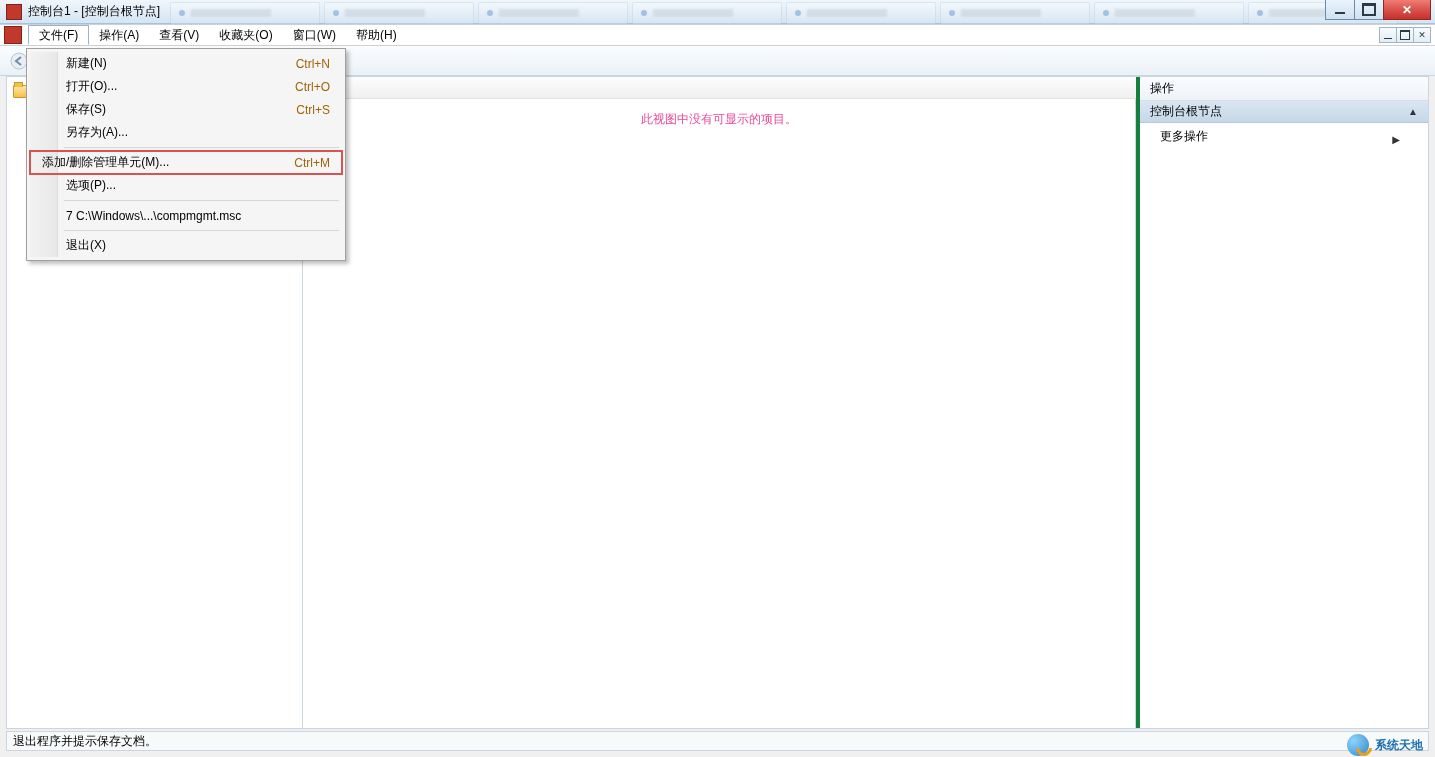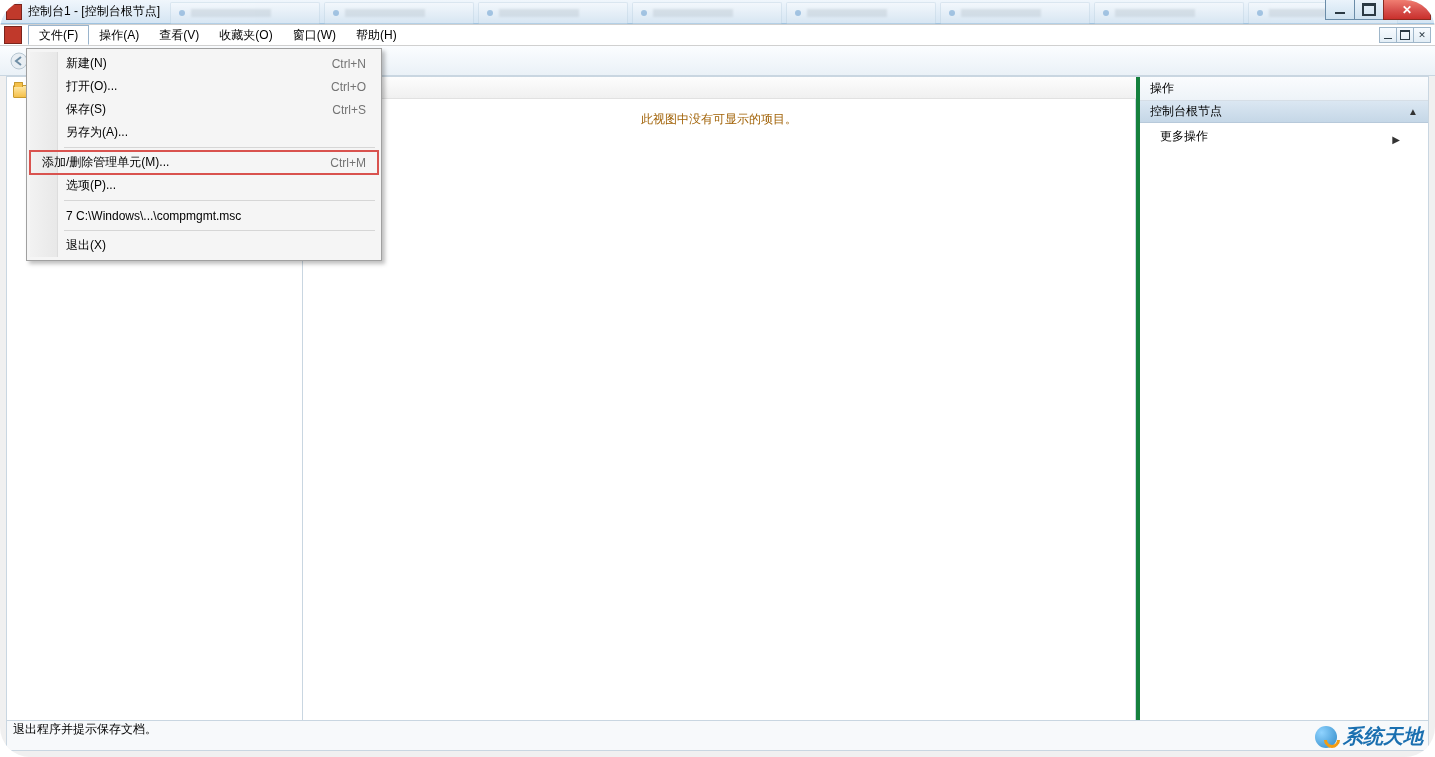--- a/index.html
+++ b/index.html
@@ -1,20 +1,19 @@
 <!DOCTYPE html>
 <html><head>
 <meta charset="utf-8">
 <style>
   * { box-sizing: border-box; }
   html, body { margin: 0; padding: 0; font-family: "Microsoft YaHei", "Segoe UI", Tahoma, sans-serif; font-size: 12px; background: #fff; }
   .window {
     width: 1435px; height: 757px; position: relative; overflow: hidden;
     background: linear-gradient(to bottom, #d9eaf8 0, #d9eaf8 24px, #f0f0f0 24px);
-    border-radius: 30px;
   }
   
   .titlebar {
     height: 24px; display: flex; align-items: center;
     background: linear-gradient(to bottom, #f0f6fc, #d5e5f3);
     border-bottom: 1px solid #9fc3e0;
     padding-left: 6px; position: relative;
   }
   .titlebar .ticon { width:16px; height:16px; background:#c0392b; border:1px solid #7b241c; margin-right:6px; }
   .titlebar .title { color:#000; }
@@ -60,37 +59,37 @@
   
   .content-inner { position:relative; flex:1; display:flex;}
   .actions-pane { width:292px; border-left:4px solid #15803d; display:flex; flex-direction:column; }
   .actions-title { height:24px; background:linear-gradient(to bottom,#fafcfe,#eef3f8); border-bottom:1px solid #d6dee6; padding:0 10px; display:flex; align-items:center; font-weight:400;}
   .actions-section { height:22px; background:linear-gradient(to bottom,#dbe7f2,#c5d7e7); border-bottom:1px solid #b7c9da; padding:0 10px; display:flex; align-items:center; justify-content:space-between;}
   .actions-row { height:22px; display:flex; align-items:flex-end; justify-content:space-between; padding:0 28px 0 20px;gap:27px; }
   .chev { font-size:10px; color:#333; }
 
   
   .dropdown {
-    position:absolute; top:48px; left:26px; width:356px; background:#f5f5f5;
+    position:absolute; top:48px; left:26px; width:320px; background:#f5f5f5;
     border:1px solid #a0a0a0; box-shadow:3px 3px 4px rgba(0,0,0,0.25); z-index:25;
     padding:3px;
   }
   .dd-gutter { position:absolute; left:3px; top:3px; bottom:3px; width:28px; background:linear-gradient(to right,#f2f2f2,#e8e8e8); border-right:1px solid #ddd;}
   .dd-item { position:relative; height:23px; display:flex; align-items:center; padding-left:36px; padding-right:12px; z-index:2;}
-  .dd-item .shortcut { margin-left:auto; color:#737373; }
+  .dd-item .shortcut { margin-left:auto; color:#a16207; }
   .dd-sep { position:relative; height:1px; background:#d6d6d6; margin:3px 3px 3px 34px; z-index:2;}
   .dd-item.highlight { outline:2px solid #d9534f; outline-offset:-1px;padding-left:12px;}
 
   
-  .statusbar { position:absolute; left:6px; right:6px; bottom:6px; height:31px; border:1px solid #c9d6e1; background:#f7f9fb; display:flex; align-items:flex-start; padding:0 6px; }
-  
-  .watermark { position:absolute; right:12px; bottom:7px; display:flex; align-items:center; gap:6px; color:#1a6fb0; font-weight:bold; font-size:20px;font-style:italic;}
+  .statusbar { position:absolute; left:6px; right:6px; bottom:6px; height:20px; border:1px solid #c9d6e1; background:#f7f9fb; display:flex; align-items:flex-end; padding:0 6px; }
+  
+  .watermark { position:absolute; right:12px; bottom:1px; display:flex; align-items:center; gap:6px; color:#1a6fb0; font-weight:bold; font-size:12px;}
   .watermark .globe{ width:22px;height:22px;border-radius:50%;background:radial-gradient(circle at 30% 30%,#8fd3ff,#2e89c7);position:relative;}
   .watermark .globe::after{content:"";position:absolute;right:-3px;top:6px;width:10px;height:10px;border:3px solid #f39c12;border-left-color:transparent;border-top-color:transparent;border-radius:50%;transform:rotate(45deg);}
-  .empty-msg{color:#a16207;}
+  .empty-msg{color:#ec4899;}
 </style>
 </head>
 <body>
 
 <div class="window">
 
   <div class="titlebar">
     <div class="bg-tabs">
       <div class="bg-tab"><span class="dot"></span><span class="smear"></span></div>
       <div class="bg-tab"><span class="dot"></span><span class="smear"></span></div>

